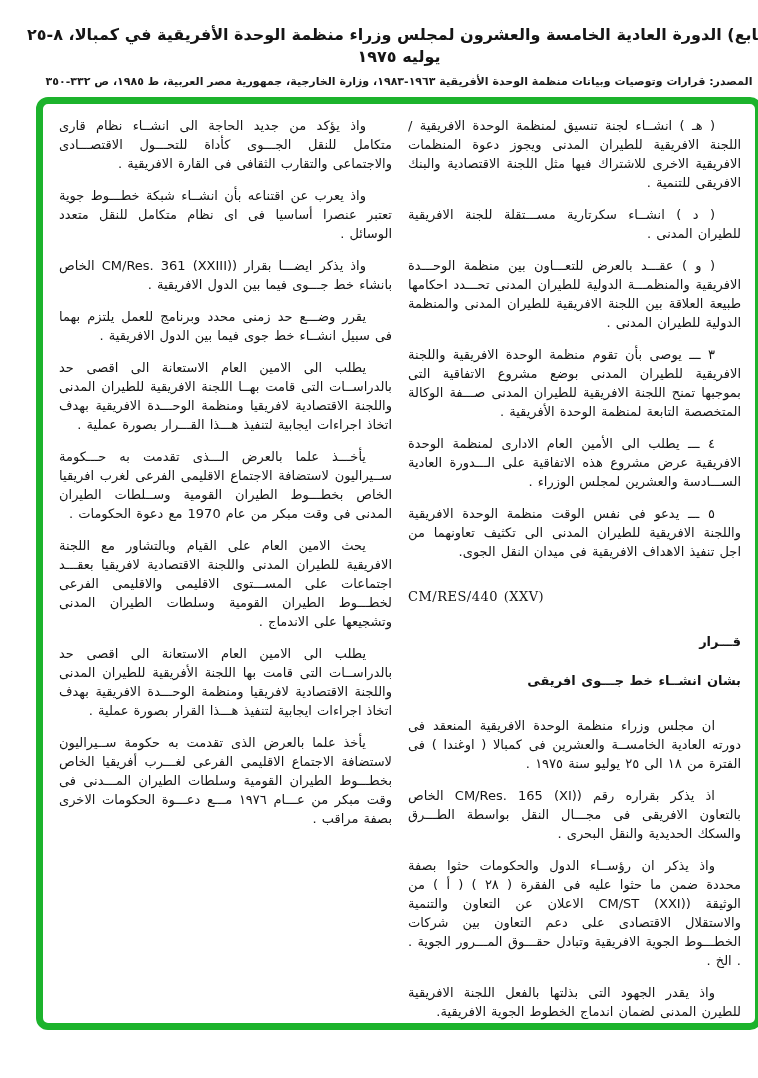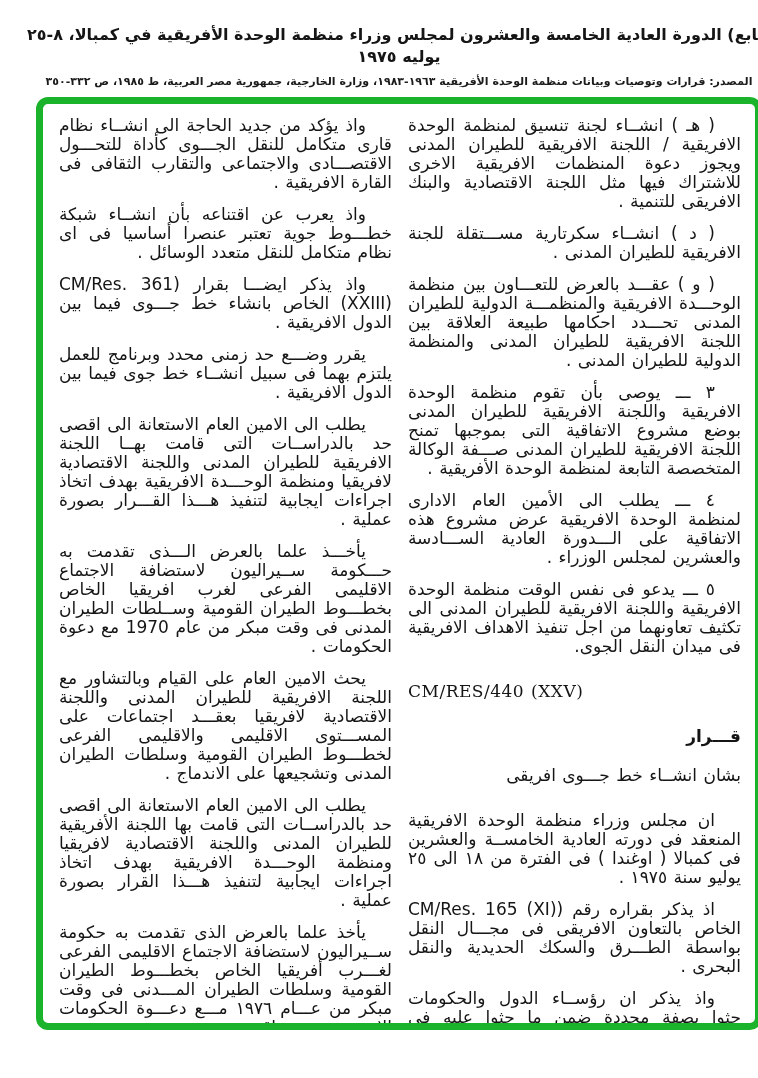--- a/index.html
+++ b/index.html
@@ -58,21 +58,21 @@
     flex-direction: row;
     gap: 16px;
     height: 100%;
   }
   .col {
     flex: 1 1 0;
     min-width: 0;
   }
   .col p {
     margin: 0 0 13px 0;
-    font-size: 17px;
+    font-size: 13px;
     line-height: 19px;
     text-align: justify;
     text-indent: 26px;
     word-spacing: 1px;
   }
   .latin-ref {
     direction: ltr;
     text-align: left !important;
     text-indent: 0 !important;
     font-family: "DejaVu Serif", serif;
@@ -83,21 +83,21 @@
   .sec-heading {
     text-align: right;
     text-indent: 0 !important;
     font-weight: 700;
     font-size: 14.5px;
     margin: 26px 0 20px 0 !important;
   }
   .sec-subheading {
     text-align: left;
     text-indent: 0 !important;
-    font-weight: 400;
+    font-weight: 700;
     font-size: 14px;
     margin: 6px 0 26px 0 !important;
   }
   
   .page-footer {
     position: absolute;
     left: 0;
     top: 1038px;
     width: 758px;
     text-align: right;

